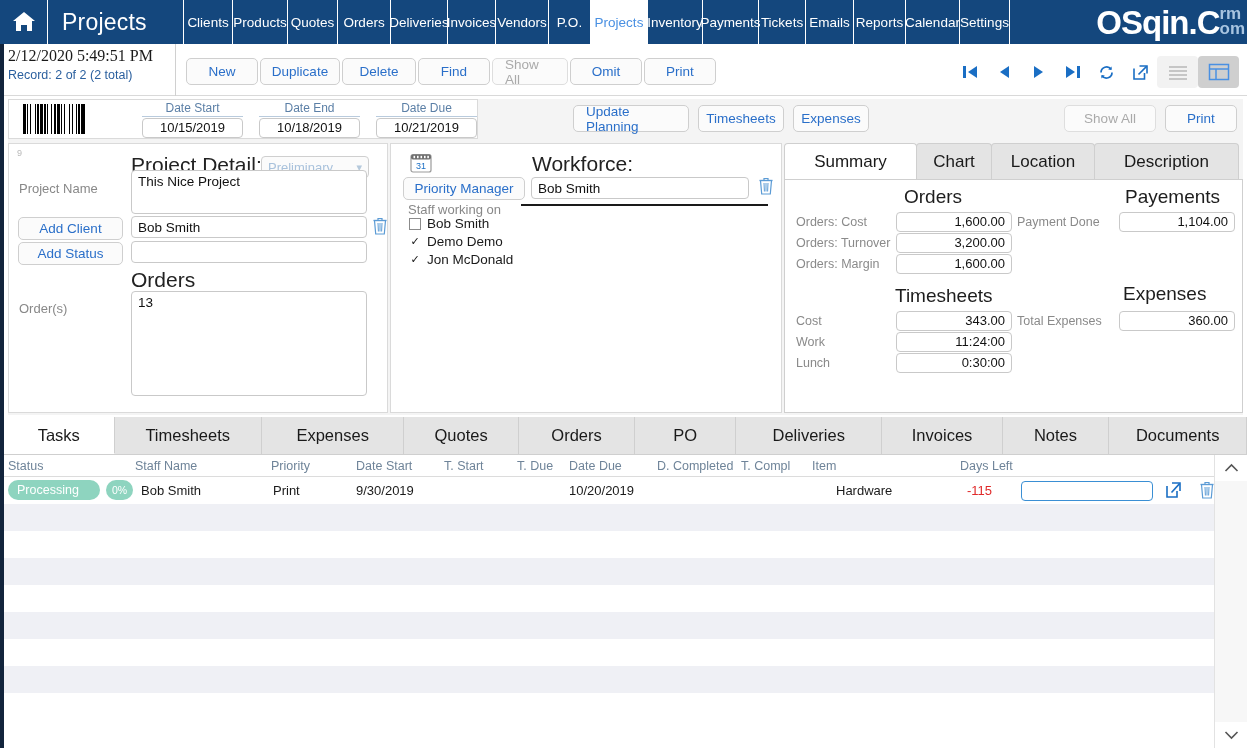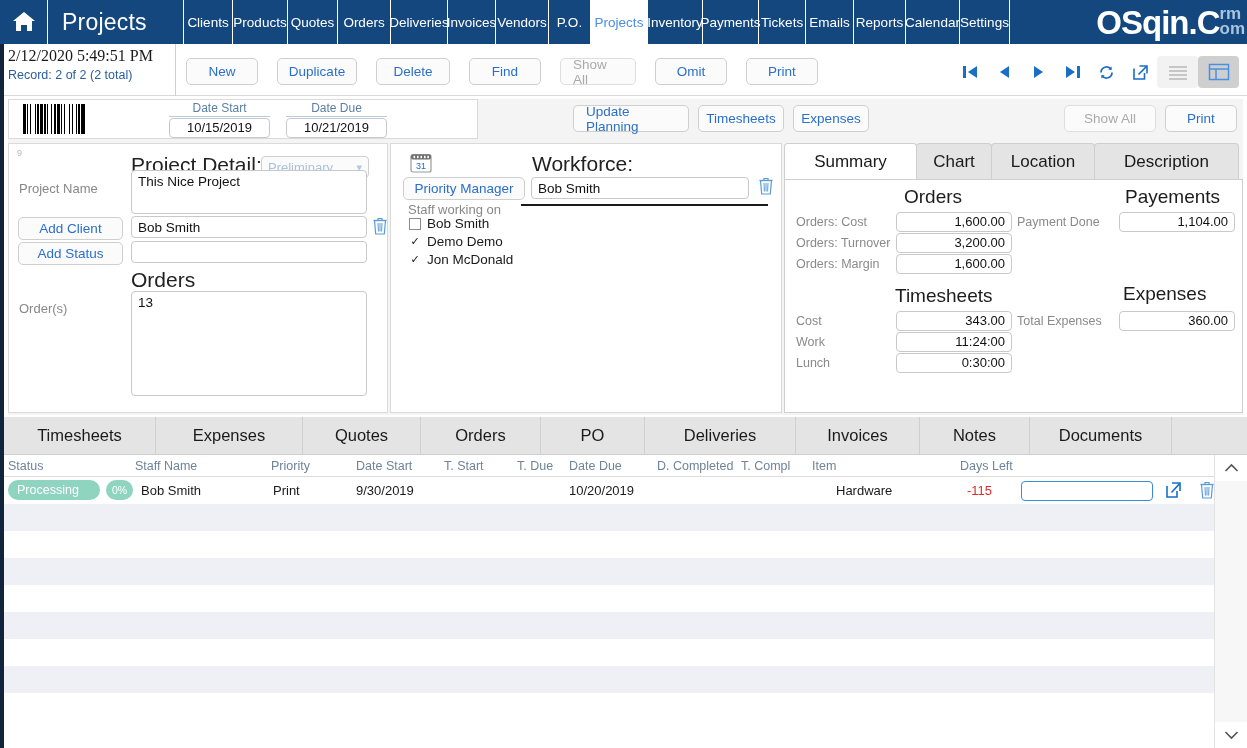--- a/index.html
+++ b/index.html
@@ -79,21 +79,21 @@
   }
   .tb-record {
     font-size: 12.5px; color: #2a5f9e; margin-top: 3px; white-space: nowrap;
   }
   .tb-divider {
     position: absolute; left: 171px; top: 0; width: 1px; height: 52px;
     background: #d0d0d0;
   }
   .tb-buttons {
     position: absolute; left: 182px; top: 58px;
-    display: flex; gap: 19px; justify-content: center;
+    display: flex; gap: 2px; justify-content: center;
   }
   .btn {
     height: 27px; min-width: 72px; padding: 0 12px;
     border: 1px solid #cfcfcf; border-radius: 5px;
     background: #fbfbfb; color: #2a6fc9;
     font-size: 13.5px; font-family: "Liberation Sans", sans-serif;
     display: flex; align-items: center; justify-content: center;
     cursor: default;
   }
   .btn.disabled { color: #aaaaaa; border-color: #dedede; }
@@ -447,20 +447,24 @@
           <span style="width: 2px; background: rgb(0, 0, 0);"></span>
           <span style="width: 1px; background: rgb(255, 255, 255);"></span>
           <span style="width: 4px; background: rgb(0, 0, 0);"></span>
         </div>
       <div id="date-fields" style="display:flex;">
           <div class="datefield">
             <div class="lbl">Date Start</div>
             <div class="val">10/15/2019</div>
           </div>
           <div class="datefield">
+            <div class="lbl">Date End</div>
+            <div class="val">10/18/2019</div>
+          </div>
+          <div class="datefield">
             <div class="lbl">Date Due</div>
             <div class="val">10/21/2019</div>
           </div>
         </div>
     </div>
     <div class="strip-actions" id="strip-actions">
         <div class="btn" style="width: 116px;">Update Planning</div>
         <div class="btn" style="width: 86px;">Timesheets</div>
         <div class="btn" style="width: 76px;">Expenses</div>
       </div>
@@ -593,20 +597,21 @@
             <div class="sum-l" style="left: 232px; top: 134px;">Total Expenses</div>
             <div class="sum-v" style="left: 334px; top: 131px; padding-left: 32px;">360.00</div>
           </div>
 
         <div class="sum-foot">COST + TURNOVER IN LOCAL CURRENCY PAID AND NO PAID</div>
       </div>
     </div>
   </div>
 
   <div class="btabs" id="btabs">
+      <div class="btab active" style="width: 114px;">Tasks</div>
       <div class="btab" style="width: 152px;">Timesheets</div>
       <div class="btab" style="width: 147px;">Expenses</div>
       <div class="btab" style="width: 118px;">Quotes</div>
       <div class="btab" style="width: 120px;">Orders</div>
       <div class="btab" style="width: 104px;">PO</div>
       <div class="btab" style="width: 151px;">Deliveries</div>
       <div class="btab" style="width: 124px;">Invoices</div>
       <div class="btab" style="width: 110px;">Notes</div>
       <div class="btab" style="width: 142px;">Documents</div>
     </div>

